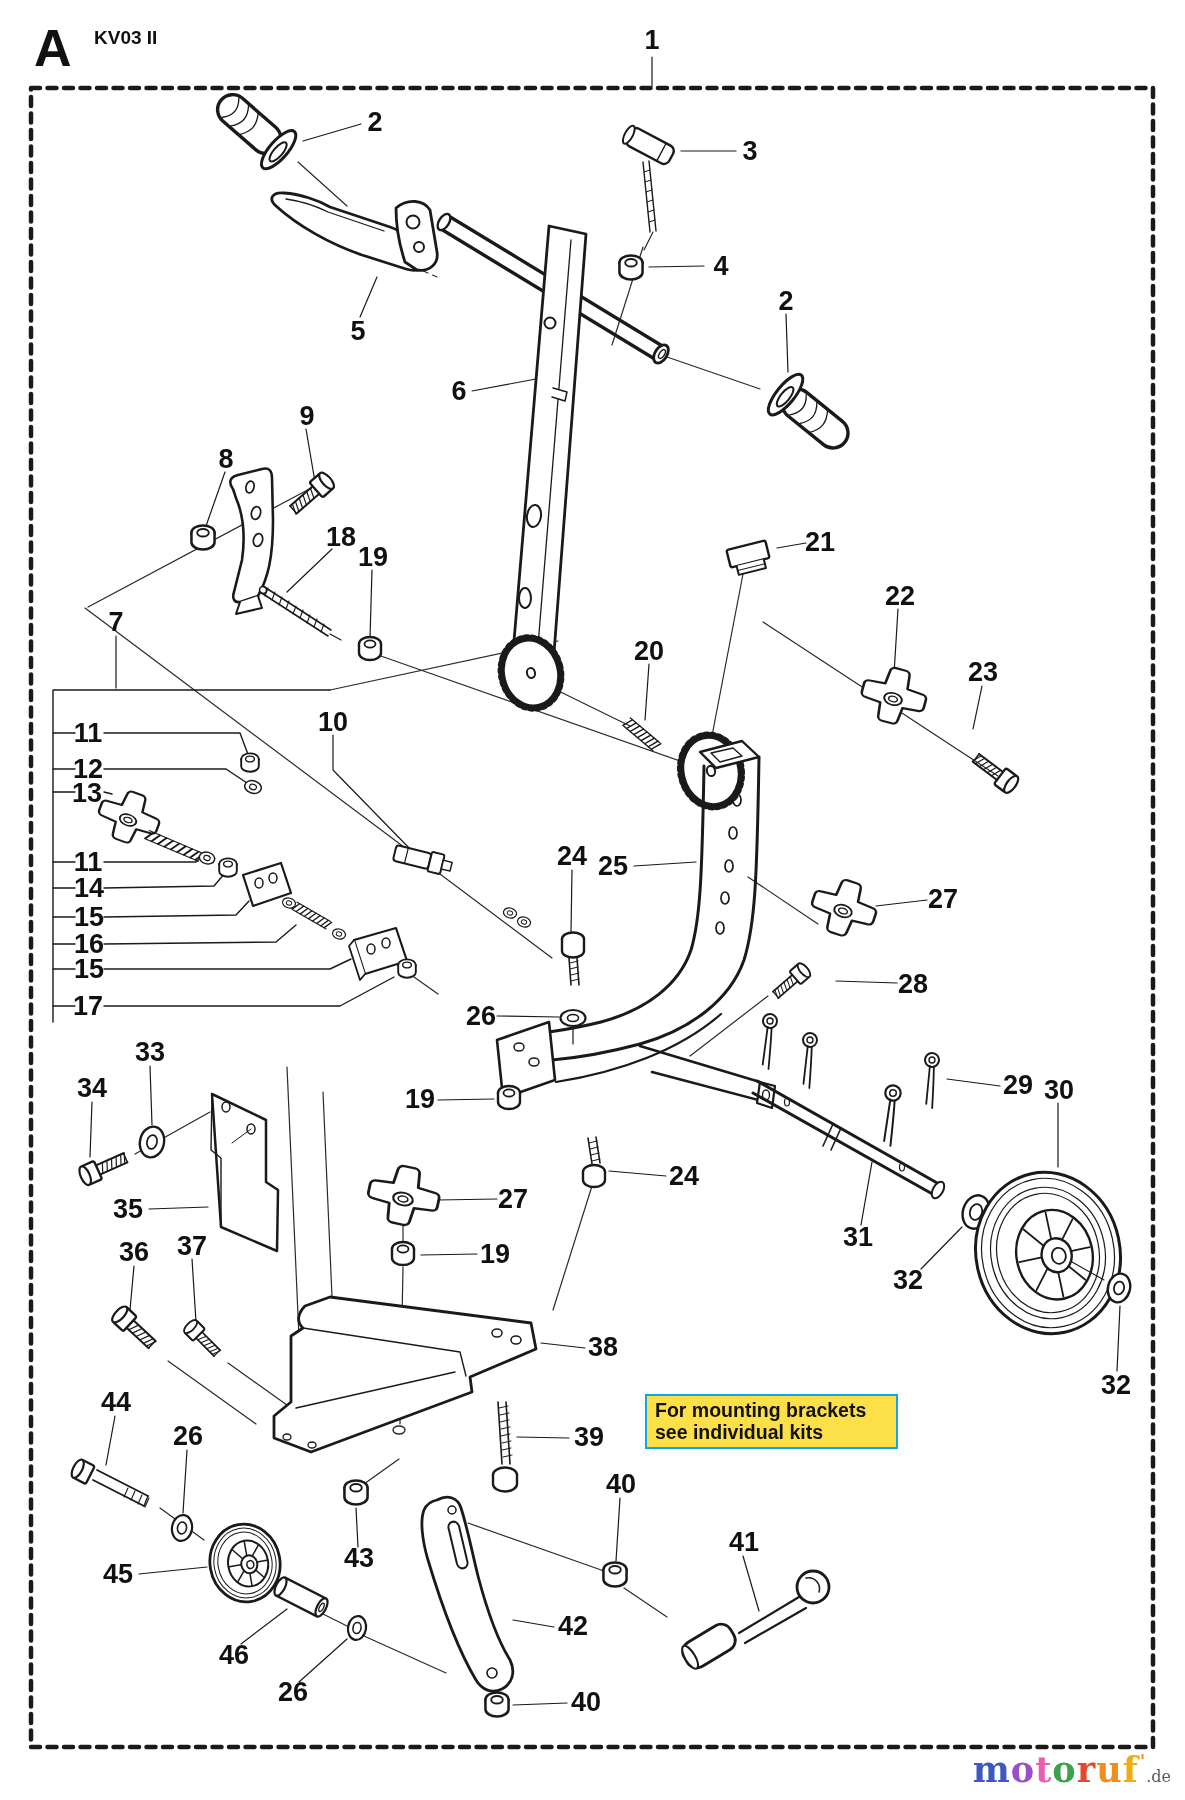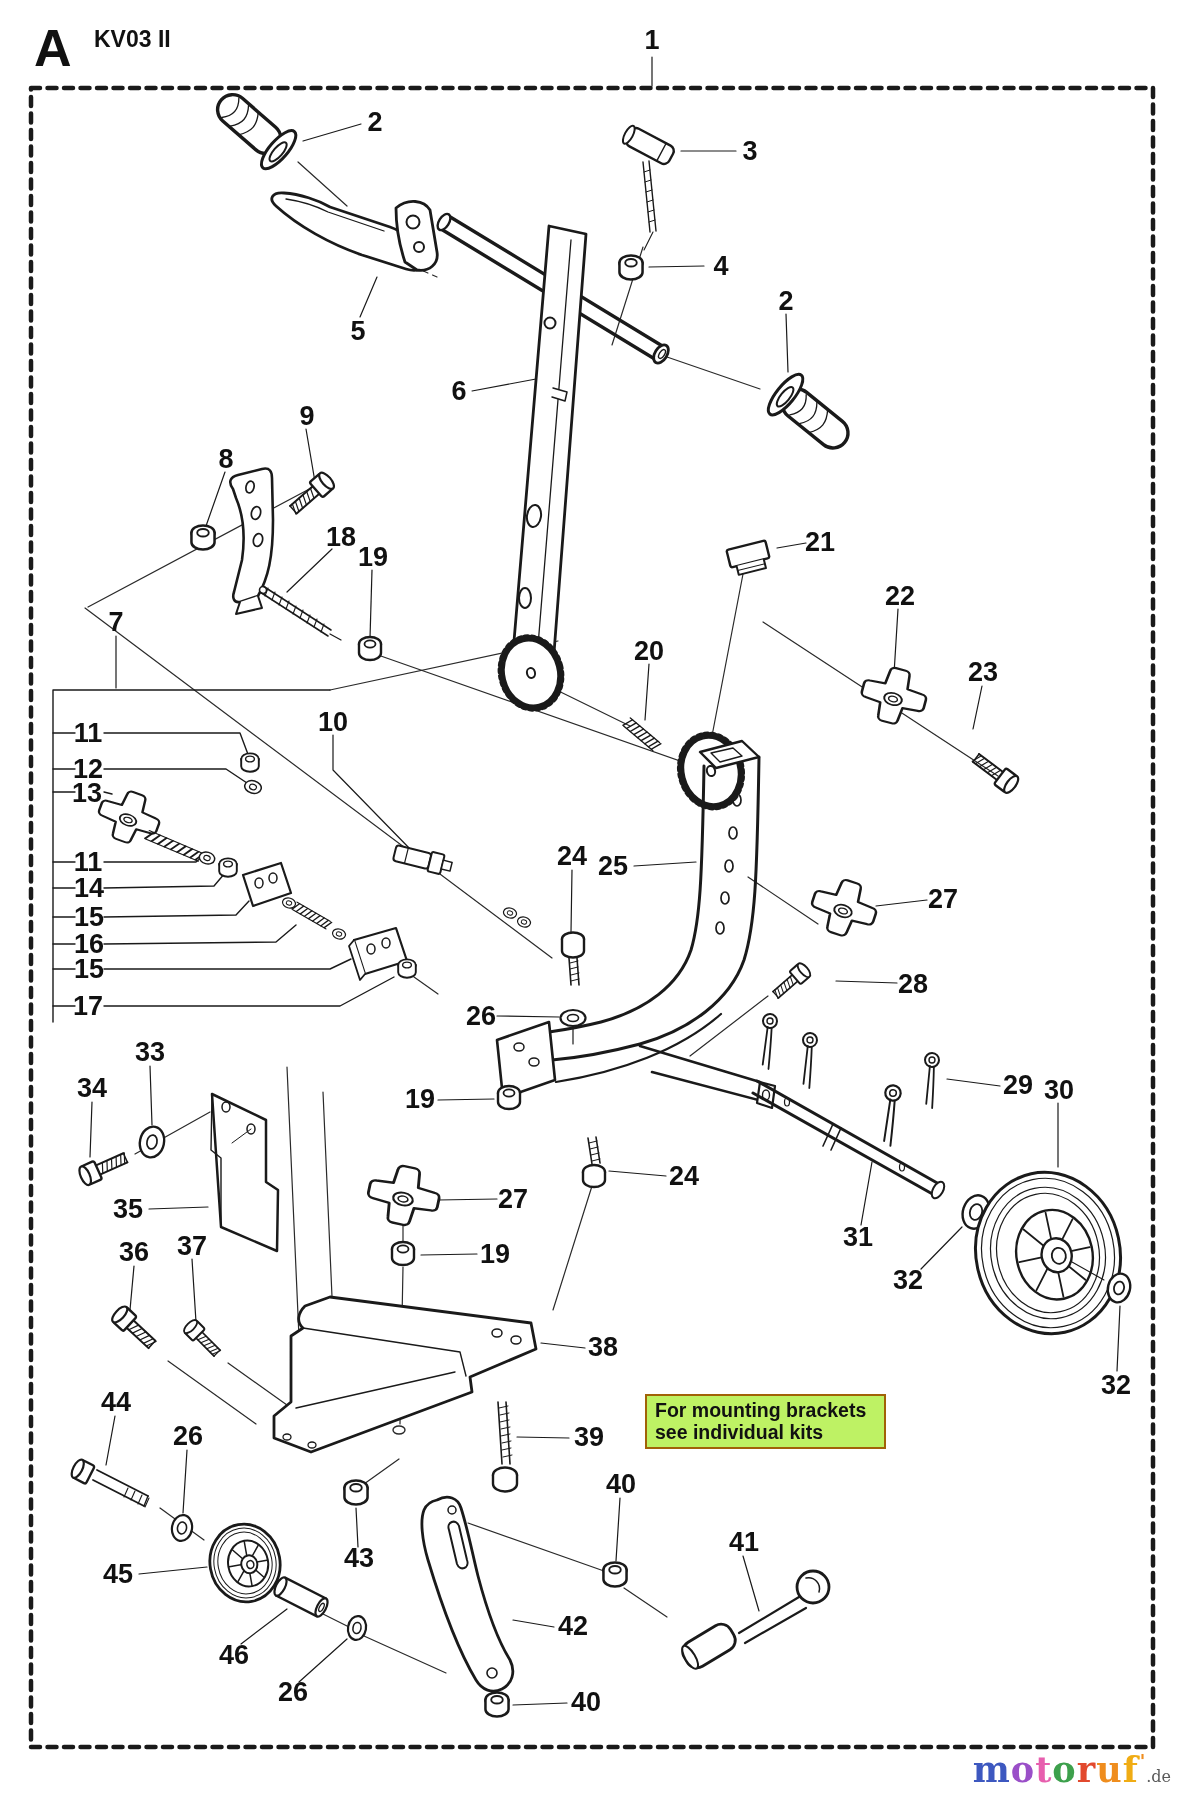--- a/index.html
+++ b/index.html
@@ -2,23 +2,23 @@
 <html><head>
 <meta charset="utf-8">
 <style>
   html,body{margin:0;padding:0;background:#fff;}
   #page{position:relative;width:1185px;height:1800px;background:#fff;overflow:hidden;
         font-family:"Liberation Sans",sans-serif;}
   #drawing{position:absolute;left:0;top:0;}
   svg text.callout{font:bold 27px "Liberation Sans",sans-serif;fill:#111;
         text-anchor:middle;dominant-baseline:central;}
   .corner-label{position:absolute;left:34px;top:22px;font-weight:bold;font-size:52px;color:#111;line-height:1;}
-  .model-label{position:absolute;left:94px;top:28px;font-weight:bold;font-size:23px;color:#111;line-height:1;}
-  .note-box{position:absolute;left:645px;top:1394px;width:224px;border:2px solid #a16207;
-        background:#bef264;padding:3px 5px 4px 8px;font-weight:bold;font-size:19.5px;
+  .model-label{position:absolute;left:94px;top:28px;font-weight:bold;font-size:19px;color:#111;line-height:1;}
+  .note-box{position:absolute;left:645px;top:1394px;width:224px;border:2px solid #0ea5e9;
+        background:#fde047;padding:3px 17px 4px 8px;font-weight:bold;font-size:19.5px;
         line-height:22px;color:#111;white-space:nowrap;}
   .watermark{position:absolute;right:14px;top:1752px;font-family:"DejaVu Serif",serif;
         font-weight:bold;font-size:35px;line-height:1;letter-spacing:1px;}
   .watermark .letters span{display:inline;}
   .watermark .tick{font-size:18px;vertical-align:14px;margin-left:1px;}
   .watermark .suffix{font-size:16px;font-weight:normal;letter-spacing:0;}
 </style>
 </head>
 <body>
 

